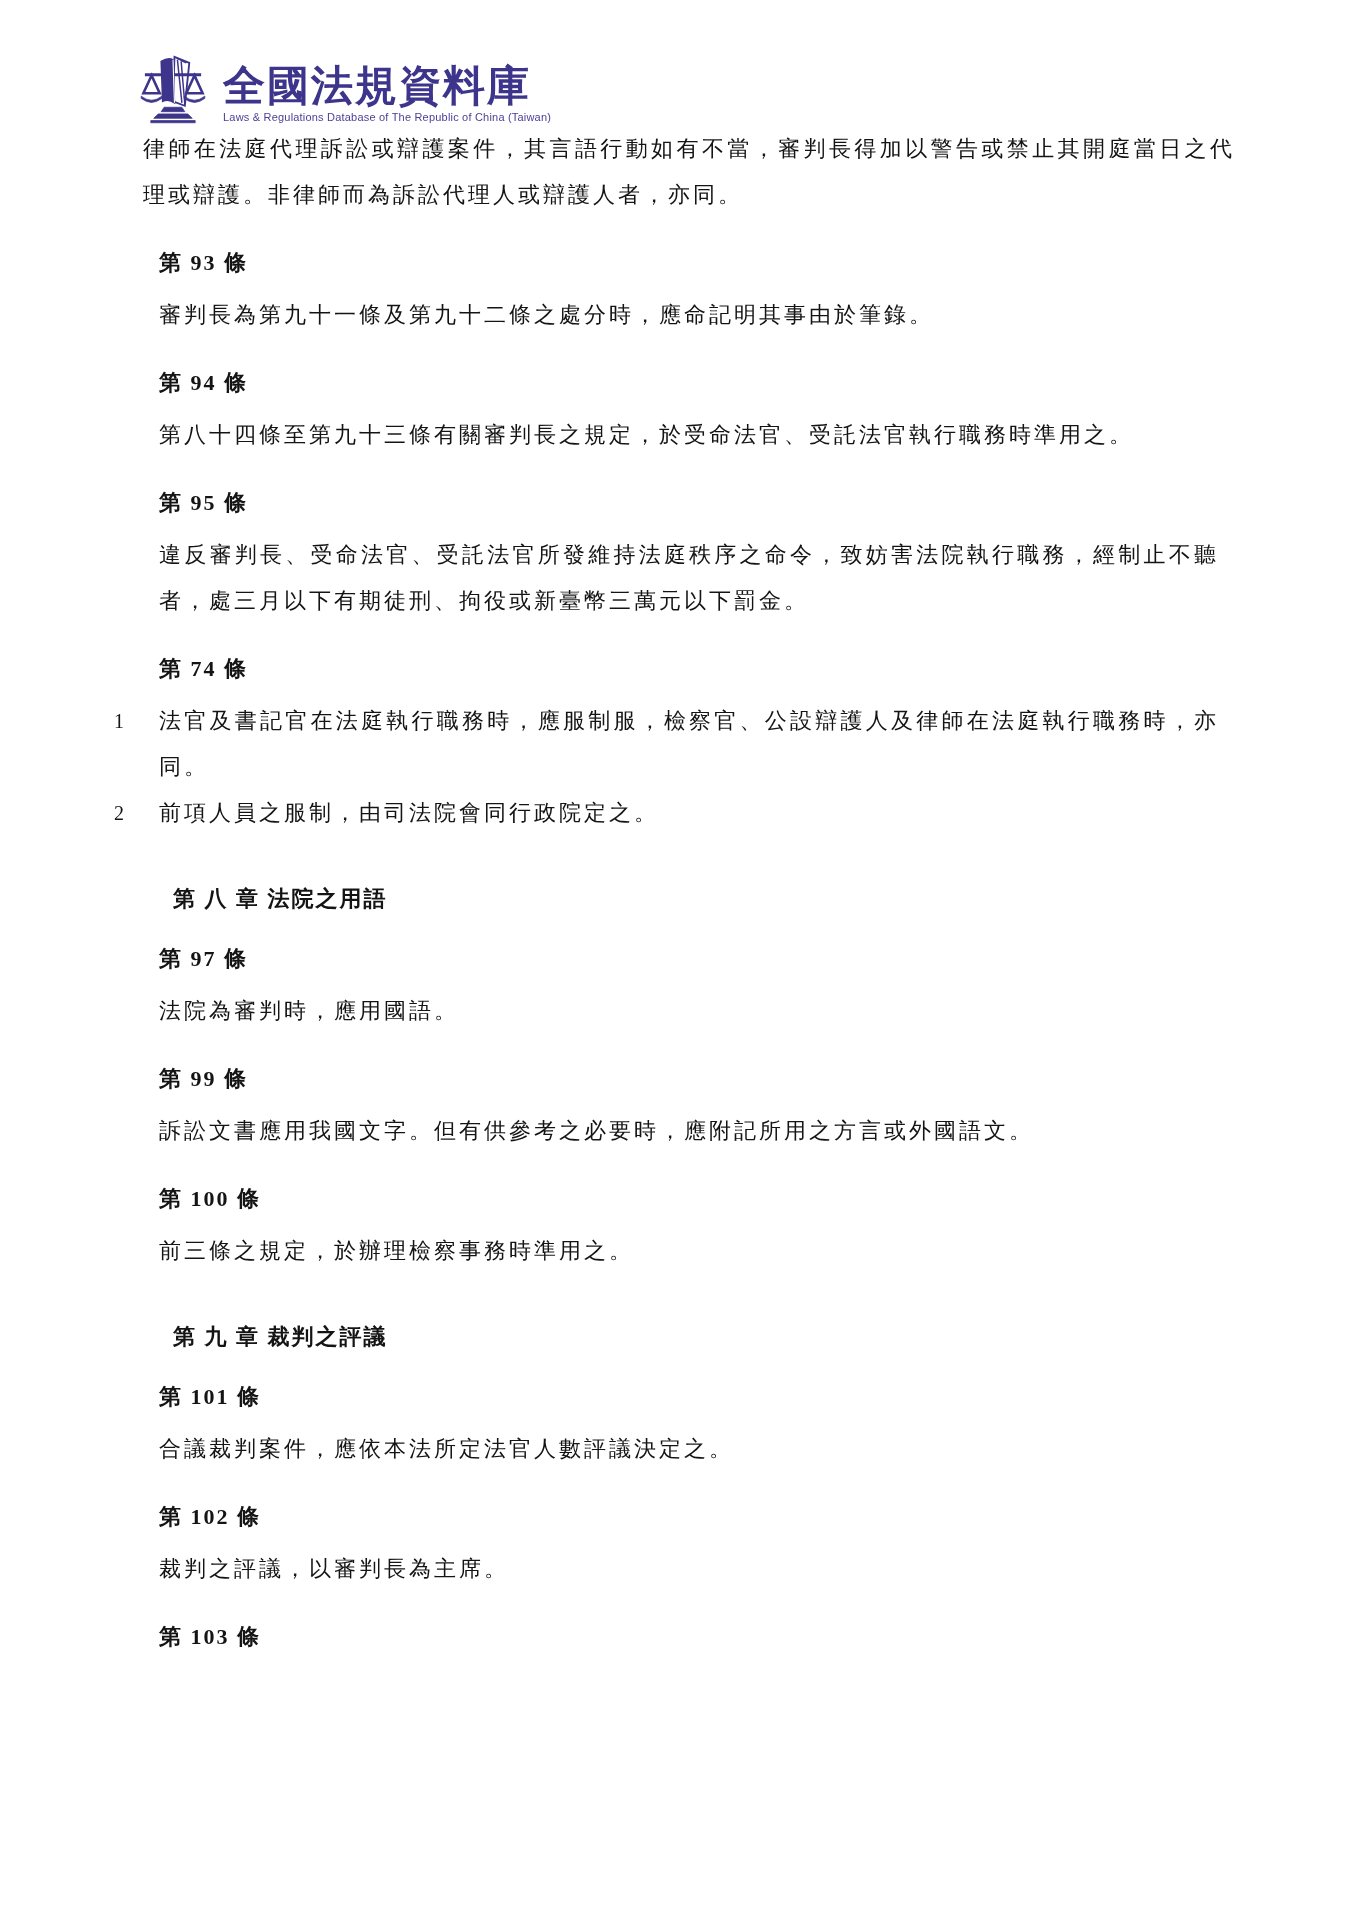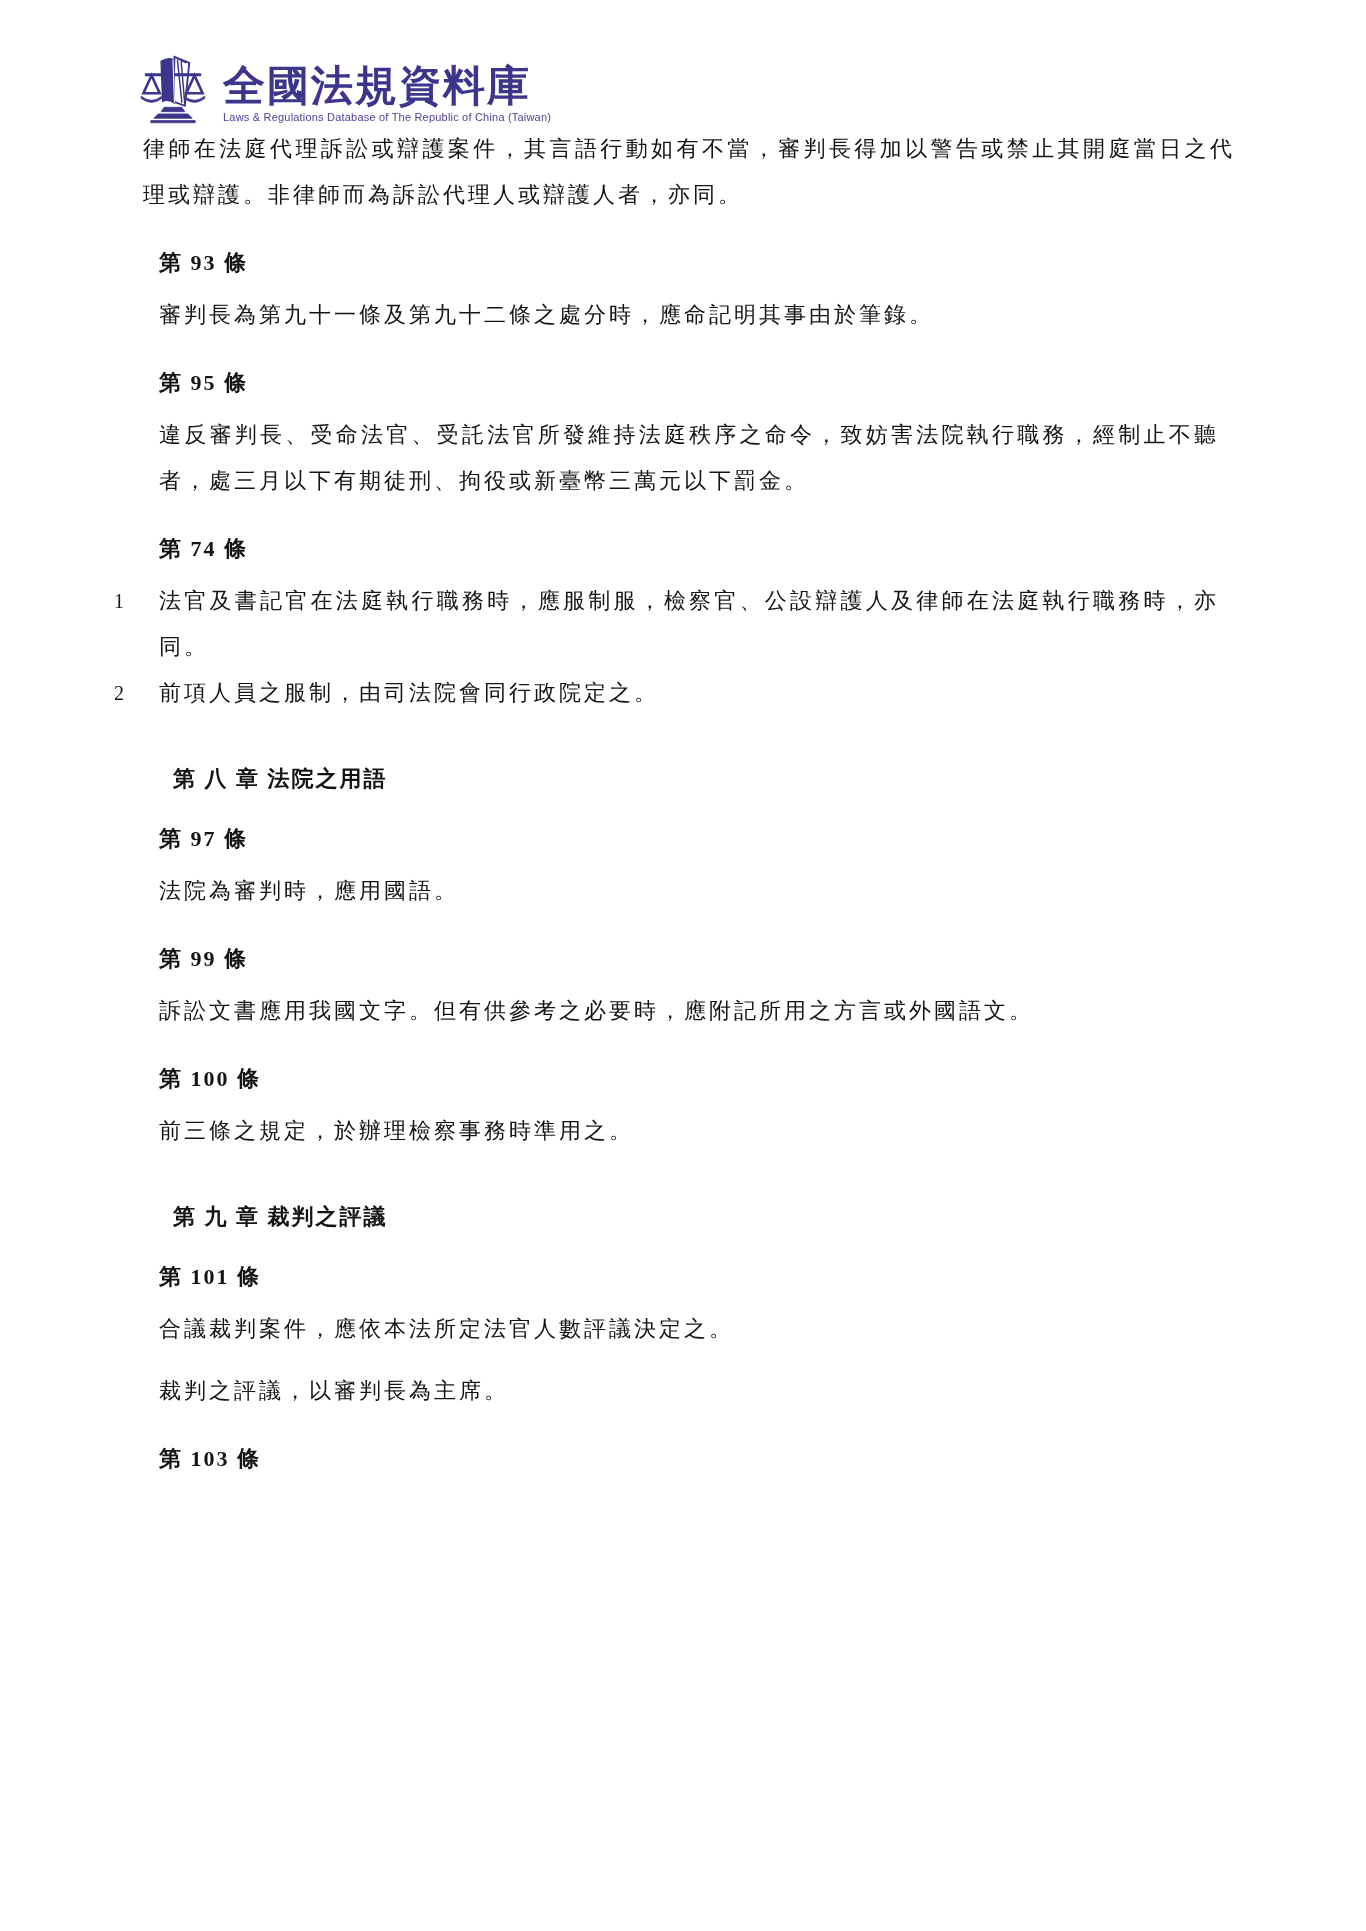--- a/index.html
+++ b/index.html
@@ -130,20 +130,26 @@
 
   <main class="content">
       <p class="law-text intro-paragraph">律師在法庭代理訴訟或辯護案件，其言語行動如有不當，審判長得加以警告或禁止其開庭當日之代理或辯護。非律師而為訴訟代理人或辯護人者，亦同。</p>
       <section class="article">
         <h3 class="article-heading">第 93 條</h3>
         <div class="law-para">
           <div class="law-text">審判長為第九十一條及第九十二條之處分時，應命記明其事由於筆錄。</div>
         </div>
       </section>
       <section class="article">
+        <h3 class="article-heading">第 94 條</h3>
+        <div class="law-para">
+          <div class="law-text">第八十四條至第九十三條有關審判長之規定，於受命法官、受託法官執行職務時準用之。</div>
+        </div>
+      </section>
+      <section class="article">
         <h3 class="article-heading">第 95 條</h3>
         <div class="law-para">
           <div class="law-text">違反審判長、受命法官、受託法官所發維持法庭秩序之命令，致妨害法院執行職務，經制止不聽者，處三月以下有期徒刑、拘役或新臺幣三萬元以下罰金。</div>
         </div>
       </section>
       <section class="article">
         <h3 class="article-heading">第 74 條</h3>
         <div class="law-para">
           <span class="para-num">1</span>
           <div class="law-text">法官及書記官在法庭執行職務時，應服制服，檢察官、公設辯護人及律師在法庭執行職務時，亦同。</div>
@@ -173,20 +179,21 @@
         </div>
       </section>
       <div class="chapter-heading">第 九 章 裁判之評議</div>
       <section class="article">
         <h3 class="article-heading">第 101 條</h3>
         <div class="law-para">
           <div class="law-text">合議裁判案件，應依本法所定法官人數評議決定之。</div>
         </div>
       </section>
       <section class="article">
+        <h3 class="article-heading">第 102 條</h3>
         <div class="law-para">
           <div class="law-text">裁判之評議，以審判長為主席。</div>
         </div>
       </section>
       <section class="article">
         <h3 class="article-heading">第 103 條</h3>
       </section>
     </main>
 
 </div>

